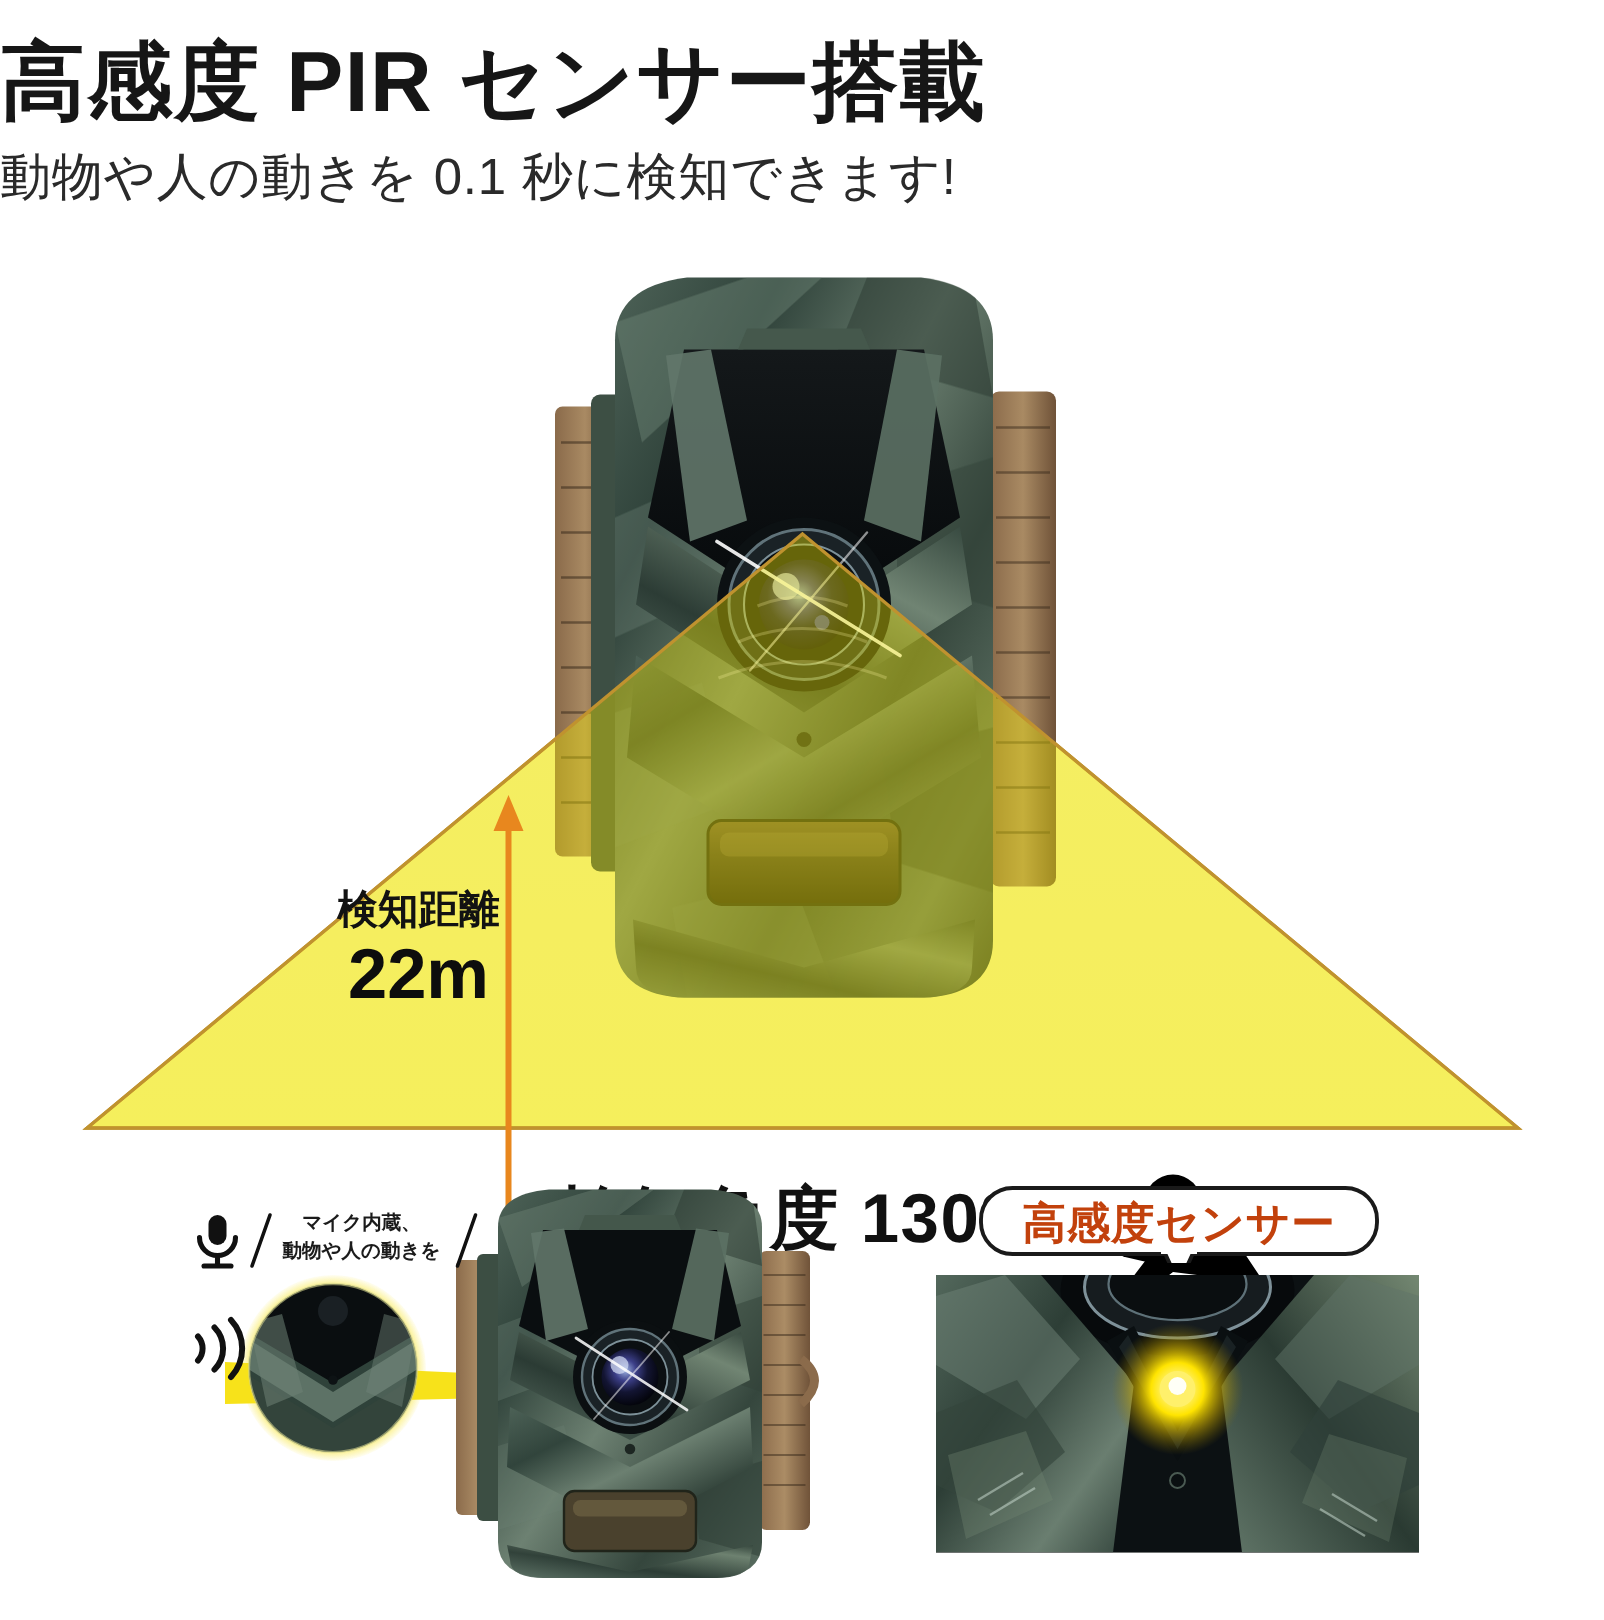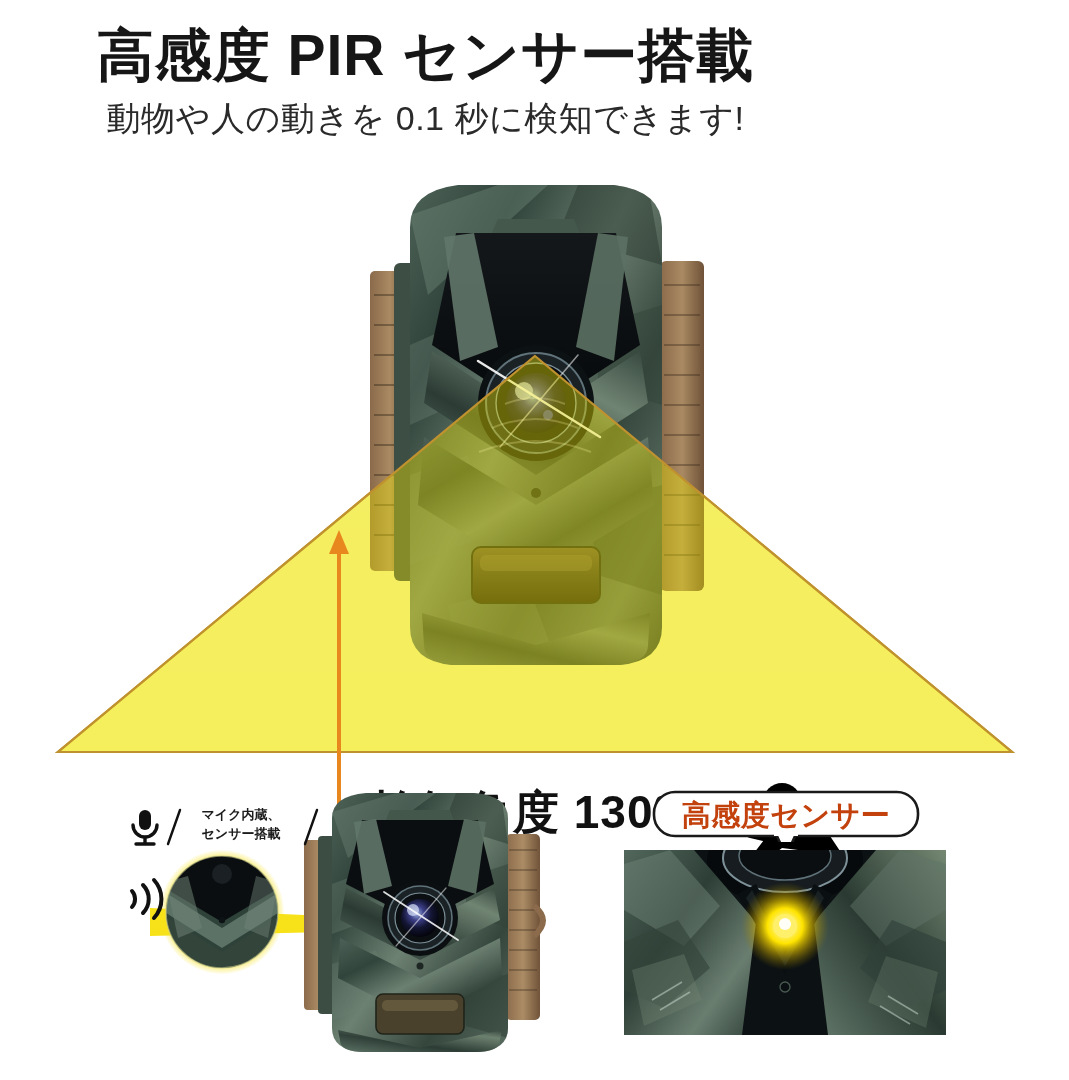--- a/index.html
+++ b/index.html
@@ -14,21 +14,21 @@
     height:1080px;
     background:#ffffff;
     overflow:hidden;
   }
 
   
   .header{
     position:absolute;
     left:0; top:24px;
     width:851px;
-    text-align:center;
+    text-align:left;
   }
   .title{
     font-size:57px;
     font-weight:bold;
     color:#161616;
     letter-spacing:1px;
     line-height:1.12;
     margin:0;
     white-space:nowrap;
   }
@@ -360,20 +360,24 @@
       </g>
     </svg>
 
 
     <svg class="dist-arrow" viewBox="0 0 26 372">
       <line x1="13" y1="20" x2="13" y2="352" stroke="#E8871E" stroke-width="4"></line>
       <polygon points="13,2 23,26 3,26" fill="#E8871E"></polygon>
       <polygon points="13,370 23,346 3,346" fill="#E8871E"></polygon>
     </svg>
 
+    <div class="dist-block">
+      <div class="dist-label">検知距離</div>
+      <div class="dist-value">22m</div>
+    </div>
 
     <div class="angle-text">検知角度 130°</div>
 
     <svg class="runner" viewBox="0 0 122 140">
       <circle cx="52" cy="24" r="19" fill="#000"></circle>
       <path d="M68,48 C78,44 92,48 100,58 L112,76 C116,83 110,91 103,87 L90,79 L80,94 L96,112 C101,118 95,128 88,124 L64,104 C58,99 57,92 60,86 L68,72 L52,70 L34,84 C28,88 20,82 24,75 L40,54 C45,48 58,50 68,48 Z" fill="#000"></path>
       <path d="M46,66 L20,60 C12,58 10,47 19,44 L44,50 Z" fill="#000"></path>
       <path d="M58,96 L34,116 C28,121 18,116 20,108 L42,86 Z" fill="#000"></path>
       <path d="M36,112 L14,124 C6,128 0,120 6,114 L30,100 Z" fill="#000"></path>
     </svg>
@@ -503,21 +507,21 @@
       <line x1="8" y1="36" x2="26" y2="36" stroke="#111" stroke-width="3.4" stroke-linecap="round"></line>
     </svg>
 
     <svg class="mic-slashes" viewBox="0 0 165 46">
       <line x1="8" y1="40" x2="20" y2="6" stroke="#111" stroke-width="2.4" stroke-linecap="round"></line>
       <line x1="145" y1="40" x2="157" y2="6" stroke="#111" stroke-width="2.4" stroke-linecap="round"></line>
     </svg>
 
     <div class="mic-text">
       <div class="mic-text-line">マイク内蔵、</div>
-      <div class="mic-text-line">センサー搭載</div>
+      <div class="mic-text-line">動物や人の動きを</div>
     </div>
 
     <svg class="soundwave" viewBox="0 0 42 48">
       <g fill="none" stroke="#111" stroke-linecap="round">
         <path d="M10,16 a12,12 0 0 1 0,16" stroke-width="4"></path>
         <path d="M21,10 a20,20 0 0 1 0,28" stroke-width="4"></path>
         <path d="M32,5 a28,28 0 0 1 0,38" stroke-width="4"></path>
       </g>
     </svg>
 

